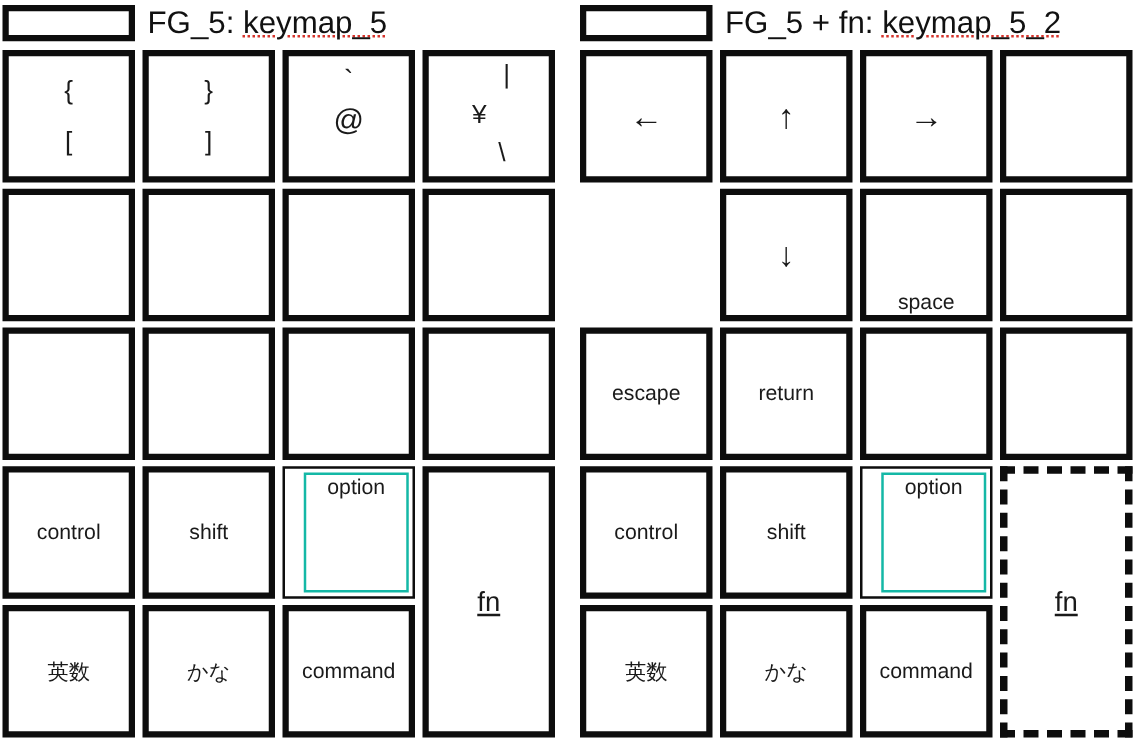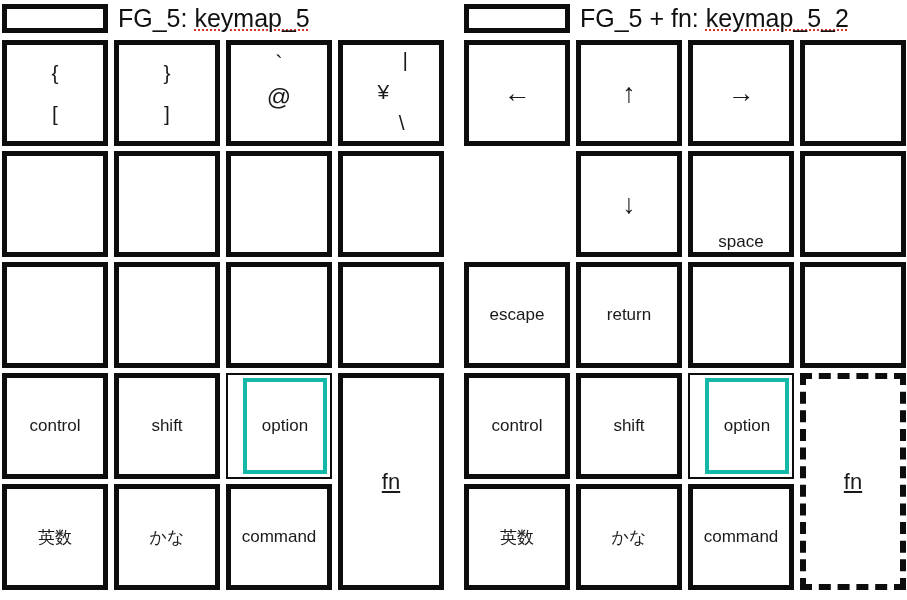--- a/index.html
+++ b/index.html
@@ -51,22 +51,22 @@
     justify-content: center;
     font-size: 17px;
     color: #1a1a1a;
   }
   .key.double {
     border-width: 2px;
     padding: 3px;
   }
   .key.double .inner {
     width: 100%; height: 100%;
-    border: 4px solid #14b8a6;
-    display: flex; align-items: center; justify-content: center; margin-left: 12px;
+    border: 2px solid #14b8a6;
+    display: flex; justify-content: center; margin-left: 12px;
   }
   .key.dashed {
     border-style: dashed;
     border-width: 6px;
   }
   .key .lbl { pointer-events: none; }
 
   
   .stack {
     display: flex; flex-direction: column;

